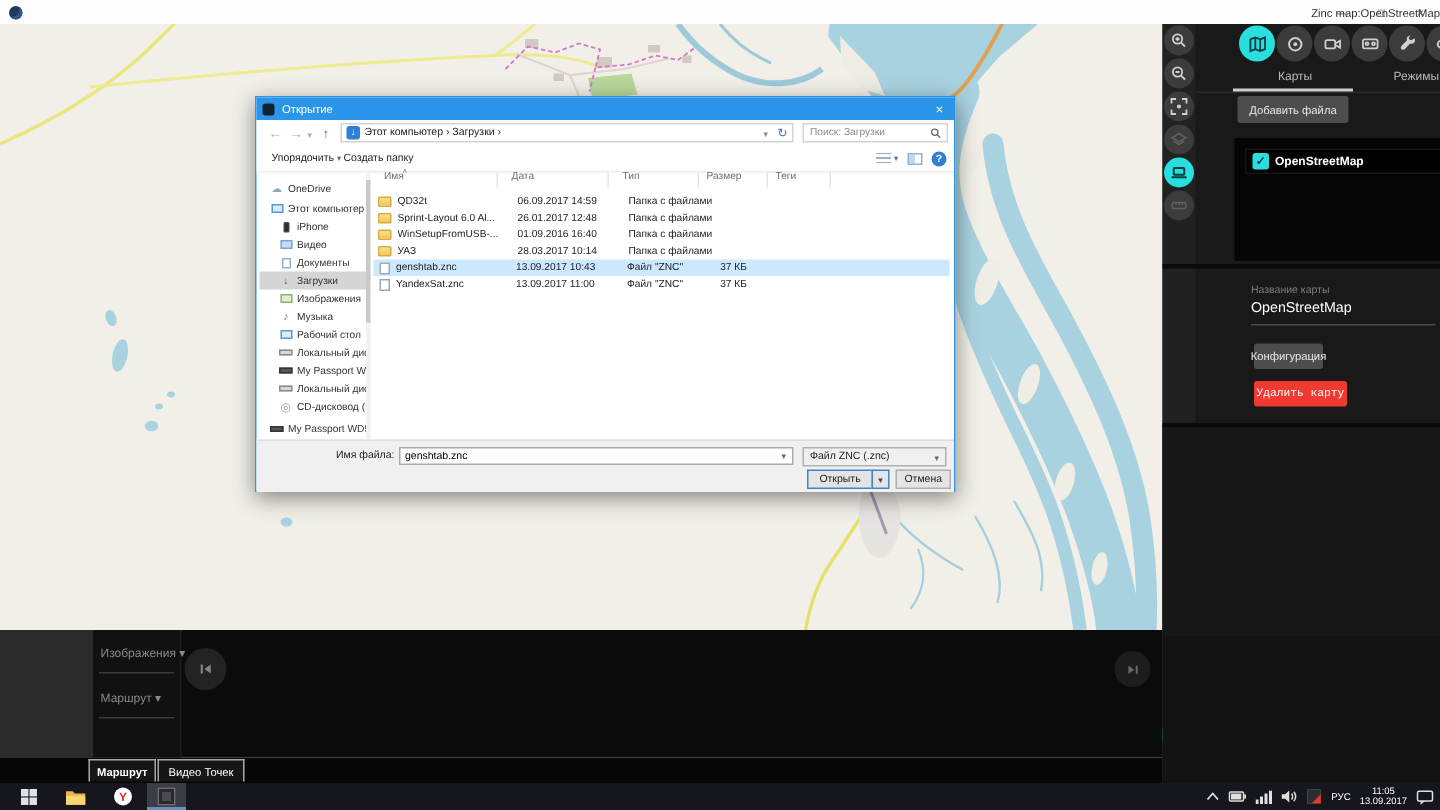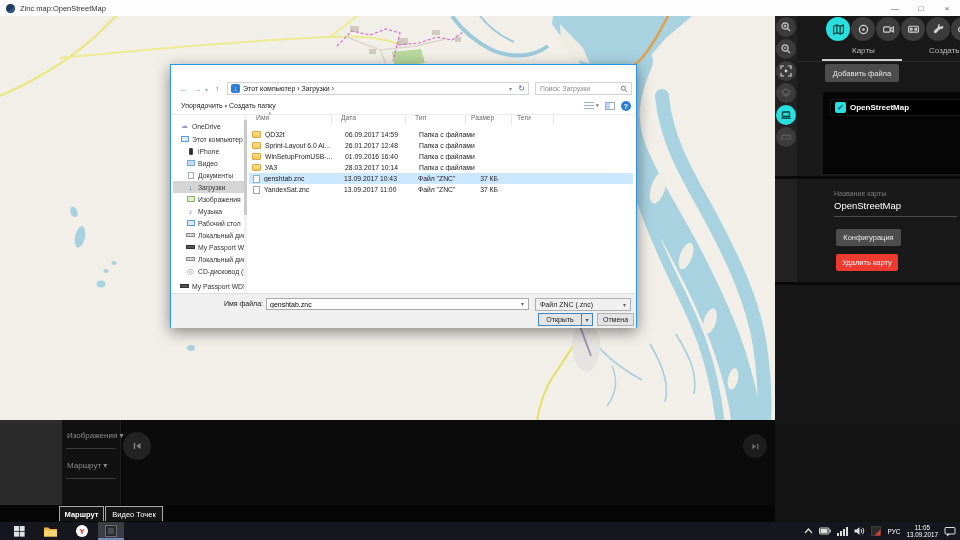--- a/index.html
+++ b/index.html
@@ -1,19 +1,19 @@
 <!DOCTYPE html>
 <html><head>
 <meta charset="utf-8">
 <style>
   html,body{margin:0;padding:0;background:#000;}
   #stage{position:relative;width:960px;height:540px;overflow:hidden;font-family:"Liberation Sans",sans-serif;background:#f2efe9;}
   .abs{position:absolute;}
   
-  #titlebar{left:0;top:0;width:960px;height:16px;background:#fdfdfd;display:flex;align-items:center;}
+  #titlebar{left:0;top:0;width:960px;height:16px;background:#fdfdfd;display:flex;align-items:center;justify-content:space-between;}
   #titlebar .appico{width:9px;height:9px;border-radius:50%;background:#1d3a5f;margin:0 5px 0 6px;box-shadow:inset -2px -2px 0 #2f5a86;}
   #titlebar .t{font-size:7.5px;color:#333;}
   .winctl{position:absolute;right:0;top:0;height:16px;display:flex;align-items:center;gap:0;}
   .winctl span{width:26px;text-align:center;font-size:8px;color:#555;}
   
   .g::before{display:inline-block;}
   .g-caret::before{content:"▾";}
   .g-back::before{content:"←";}
   .g-fwd::before{content:"→";}
   .g-up::before{content:"↑";}
@@ -304,41 +304,41 @@
             <g stroke="#cfcfcf" stroke-width="1.2" fill="none">
               <circle cx="3.5" cy="6" r="2.1"></circle>
               <line x1="5.6" y1="6" x2="10.5" y2="6"></line>
               <line x1="8.4" y1="6" x2="8.4" y2="8"></line>
               <line x1="10.2" y1="6" x2="10.2" y2="7.6"></line>
             </g>
           </svg>
       </div>
 
       <span class="ptab" style="left:55px;top:30px;">Карты</span>
-      <span class="ptab" style="left:132px;top:30px;">Создать</span>
+      <span class="ptab" style="left:132px;top:30px;">Режимы</span>
       <div class="abs" style="left:0;top:45px;width:163px;height:1px;background:#2c2c2c;"></div>
       <div class="abs" style="left:25px;top:43px;width:80px;height:2px;background:#cfcfcf;"></div>
 
       <div class="pbtn" style="left:28px;top:48px;width:74px;height:18px;">Добавить файла</div>
 
       <div class="abs" style="left:26px;top:76px;width:152px;height:82px;background:#050505;">
         <div class="abs" style="left:7px;top:7px;width:138px;height:17px;background:#000;border:1px solid #161616;display:flex;align-items:center;box-sizing:border-box;">
           <span class="cbox g g-check" style="position:static;margin:0 4px 0 4px;"></span>
           <span style="font-size:8px;font-weight:bold;color:#fff;">OpenStreetMap</span>
         </div>
       </div>
 
       <div class="abs" style="left:-22px;top:160px;width:185px;height:3px;background:#0a0a0a;"></div>
 
       <span class="abs" style="left:37px;top:174px;font-size:7px;color:#7e7e7e;">Название карты</span>
       <span class="abs" style="left:37px;top:184px;font-size:9.5px;color:#fff;">OpenStreetMap</span>
       <div class="abs" style="left:37px;top:200px;width:123px;height:1px;background:#4a4a4a;"></div>
 
-      <div class="pbtn" style="left:39px;top:213px;width:65px;height:17px;text-align:right;">Конфигурация</div>
-      <div class="pbtn red" style="left:39px;top:238px;width:62px;height:17px;">Удалить карту</div>
+      <div class="pbtn" style="left:39px;top:213px;width:46px;height:17px;text-align:right;">Конфигурация</div>
+      <div class="pbtn red" style="left:39px;top:238px;width:62px;height:17px;font-family:Liberation Mono, monospace;">Удалить карту</div>
 
       <div class="abs" style="left:-22px;top:266px;width:185px;height:3px;background:#0a0a0a;"></div>
       <div class="abs" style="left:-22px;top:269px;width:185px;height:139px;background:#171717;"></div>
       <div class="abs" style="left:-22px;top:408px;width:185px;height:98px;background:#131313;"></div>
     </div>
   </div>
 
   <div id="bottombar" class="abs">
     <div class="abs" style="left:0;top:0;width:62px;height:85px;background:#2b2b2b;"></div>
     <div class="abs" style="left:62px;top:0;width:58px;height:85px;background:#111;"></div>
@@ -424,20 +424,25 @@
         <div>13.09.2017</div>
       </div>
       <svg width="12" height="11" viewBox="0 0 12 11">
           <rect x="1" y="1.5" width="10" height="6.5" rx="1" stroke="#e0e0e0" fill="none"></rect>
           <path d="M3,8 L3,10.5 L6,8" fill="#e0e0e0"></path>
         </svg>
     </div>
   </div>
 
   <div id="dialog" class="abs">
+    <div id="dtitle">
+      <span class="dico"></span>
+      <span class="t">Открытие</span>
+      <span class="x g g-close"></span>
+    </div>
 
     <div id="dnav">
       <span class="navg g g-back" style="left:8px;"></span>
       <span class="navg g g-fwd" style="left:22px;"></span>
       <span class="navg g g-caret" style="left:34px;font-size:6px;top:6px;color:#9ab0c4;"></span>
       <span class="navg g g-up" style="left:44px;color:#4a77a8;"></span>
       <div class="field" style="left:56px;width:302px;">
         <span class="dlico">
             <span class="g g-down"></span>
           </span>

